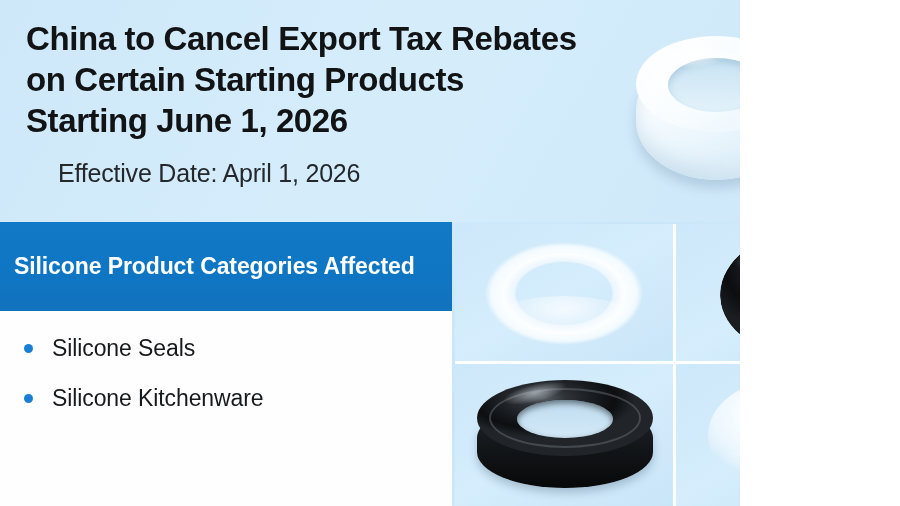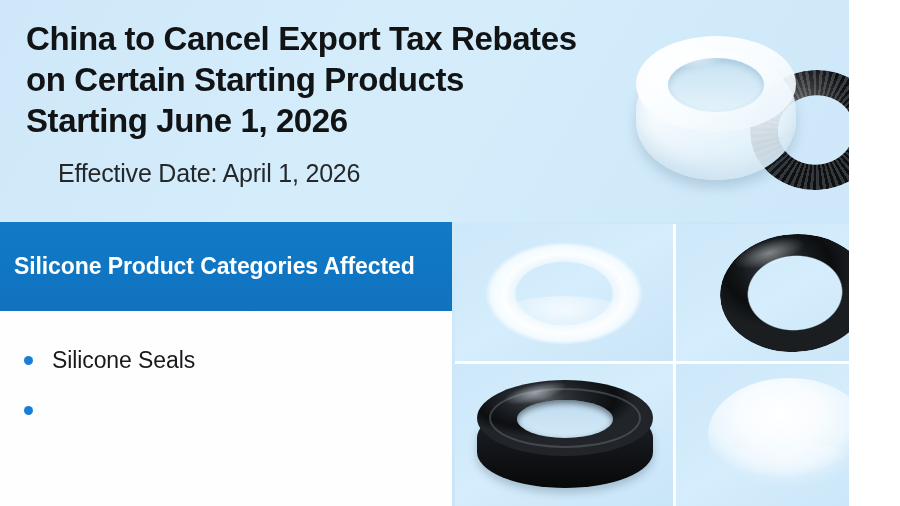--- a/index.html
+++ b/index.html
@@ -2,21 +2,21 @@
 <html><head>
 <meta charset="utf-8">
 <style>
   html, body {
     margin: 0;
     padding: 0;
     background: #ffffff;
   }
   .infographic {
     position: relative;
-    width: 849px;
+    width: 740px;
     height: 506px;
     overflow: hidden;
     font-family: "Liberation Sans", sans-serif;
     background: linear-gradient(135deg, #cfe9fa 0%, #d4ecfb 35%, #c9e6f8 70%, #d7effc 100%);
   }
 
   
   .hero-band {
     position: absolute;
     left: 0; top: 0;
@@ -130,21 +130,21 @@
     letter-spacing: -0.1px;
     white-space: nowrap;
   }
 
   
   .list-panel {
     position: absolute;
     left: 0; top: 311px;
     width: 452px; height: 195px;
     background: #fefeff;
-    padding-top: 24px;
+    padding-top: 12px;
     box-sizing: border-box;
     text-align: center;
   }
   .bullet-row {
     display: flex;
     align-items: center;
     height: 50px;
     padding-left: 24px;
   }
   .bullet-dot {
@@ -318,20 +318,21 @@
     <div class="banner-title">Silicone Product Categories Affected</div>
   </div>
 
   <div class="list-panel">
     <div class="bullet-row">
       <span class="bullet-dot"></span>
       <span class="bullet-label">Silicone Seals</span>
     </div>
     <div class="bullet-row">
       <span class="bullet-dot"></span>
+      <span class="bullet-label">Silicone Kitchenware</span>
     </div>
   </div>
 
   <div class="grid-panel">
 
     <div class="grid-cell cell-tl">
       <div class="white-ring"></div>
     </div>
 
     <div class="grid-cell cell-tr">

